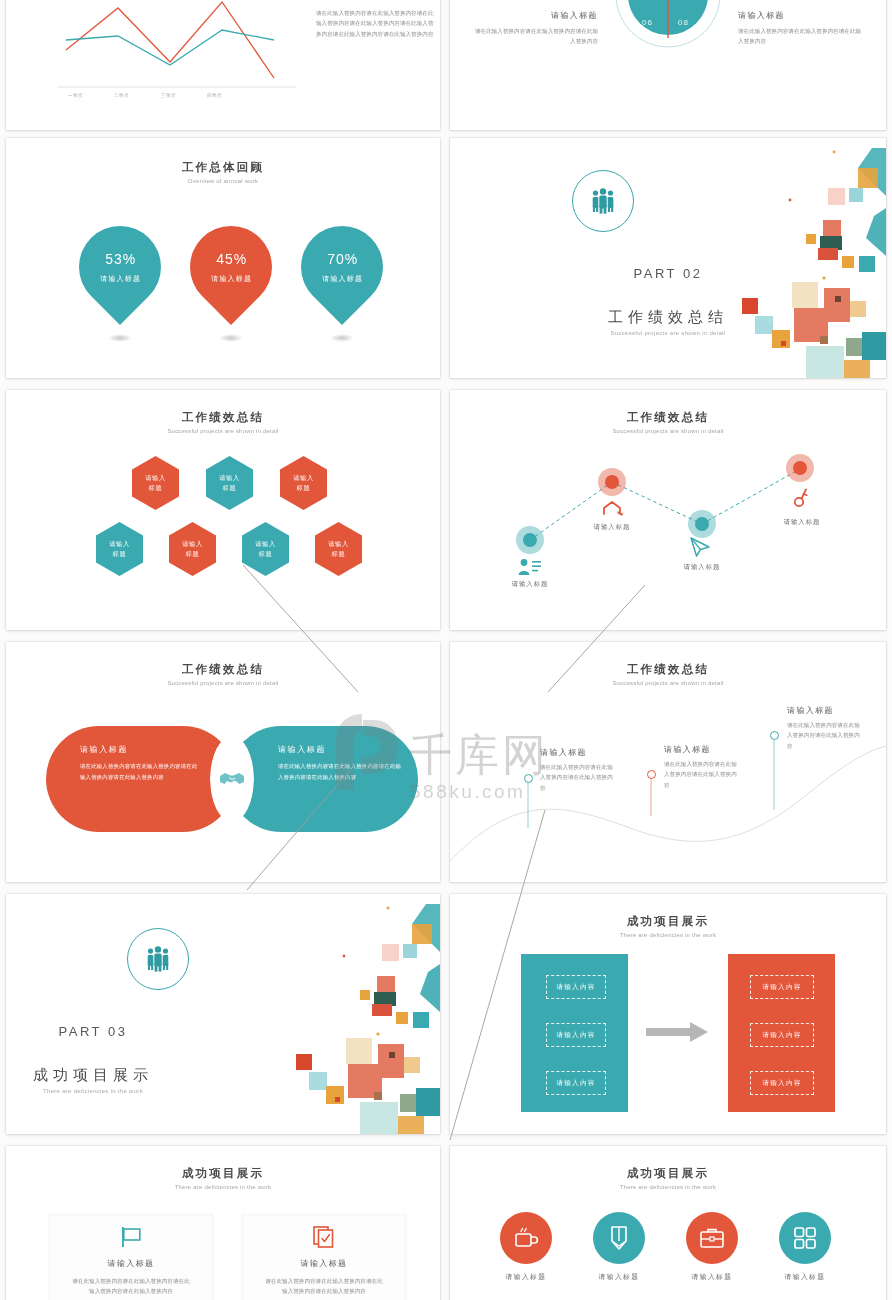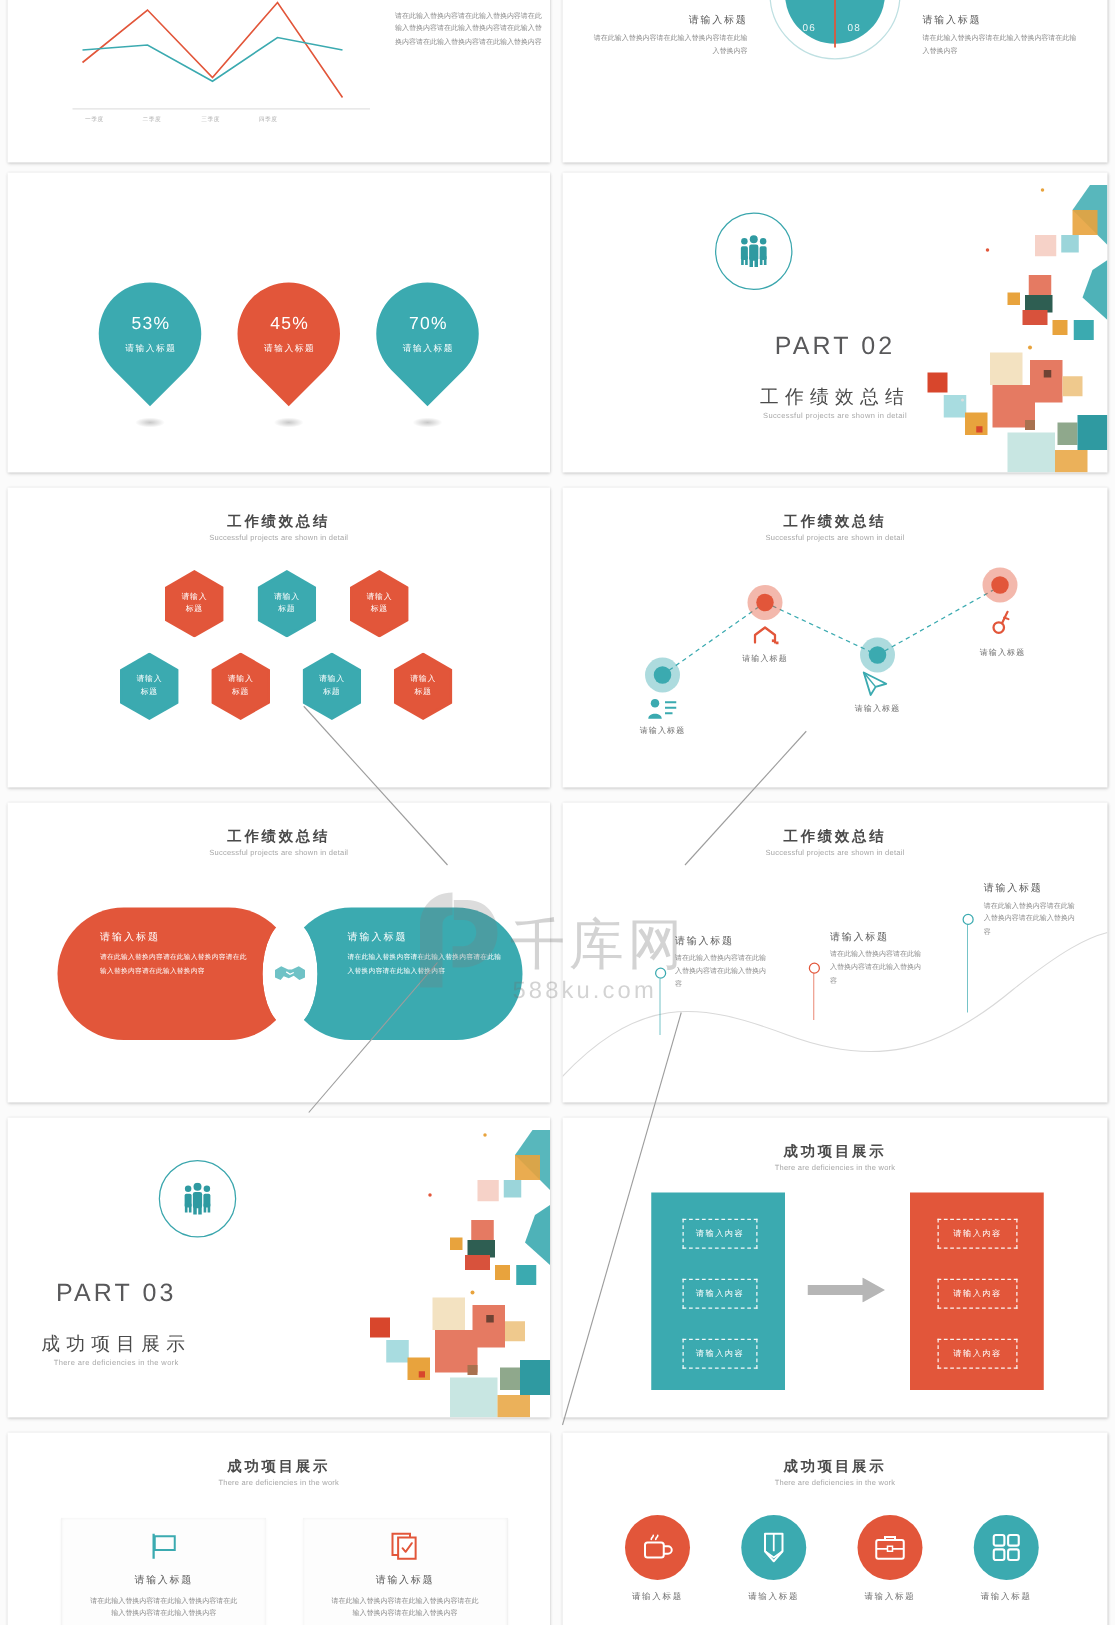--- a/index.html
+++ b/index.html
@@ -45,21 +45,21 @@
     position:absolute; width:24px; height:8px; border-radius:50%;
     background: radial-gradient(ellipse at center, rgba(0,0,0,.22), rgba(0,0,0,0) 70%);
   }
 
   
   .cover-circle {
     position:absolute; width:62px; height:62px; border-radius:50%;
     border:1.6px solid #3aa6ad; display:flex; align-items:center; justify-content:center;
   }
   .part-no { position:absolute; width:100%; text-align:center;
-             font-size:20px; color:#58585a; letter-spacing:2.5px; font-weight:300; }
+             font-size:13px; color:#58585a; letter-spacing:2.5px; font-weight:300; }
   .part-cn { position:absolute; width:100%; text-align:center;
              font-size:15px; color:#4a4a4a; letter-spacing:5px; }
   .part-en { position:absolute; width:100%; text-align:center;
              font-size:6px; color:#a8a8a8; letter-spacing:.3px; }
 
   
   .mosaic { position:absolute; right:0; top:0; bottom:0; width:150px; }
 
   
   .hexwrap { position:absolute; width:47px; height:54px; }
@@ -153,20 +153,24 @@
       <div class="body-cn" style="margin-top:5px;">请在此输入替换内容请在此输入替换内容请在此输入替换内容</div>
     </div>
     <div style="position:absolute; left:288px; top:120px; width:128px; text-align:left;">
       <div class="ttl-cn">请输入标题</div>
       <div class="body-cn" style="margin-top:5px;">请在此输入替换内容请在此输入替换内容请在此输入替换内容</div>
     </div>
 
   </div>
 
   <div class="slide" style="left:6px; top:138px; width:434px; height:240px;">
+    <div class="hd" style="top:22px;">
+      <div class="t">工作总体回顾</div>
+      <div class="s">Overview of annual work</div>
+    </div>
 
     <div class="pin-shadow" style="left:102px; top:196px;"></div>
     <div class="pin" style="left:73px; top:88px; background:#3BAAB0;">
       <div class="pin-in">
         <div class="pct">53%</div>
         <div class="lbl">请输入标题</div>
       </div>
     </div>
 
     <div class="pin-shadow" style="left:213px; top:196px;"></div>

